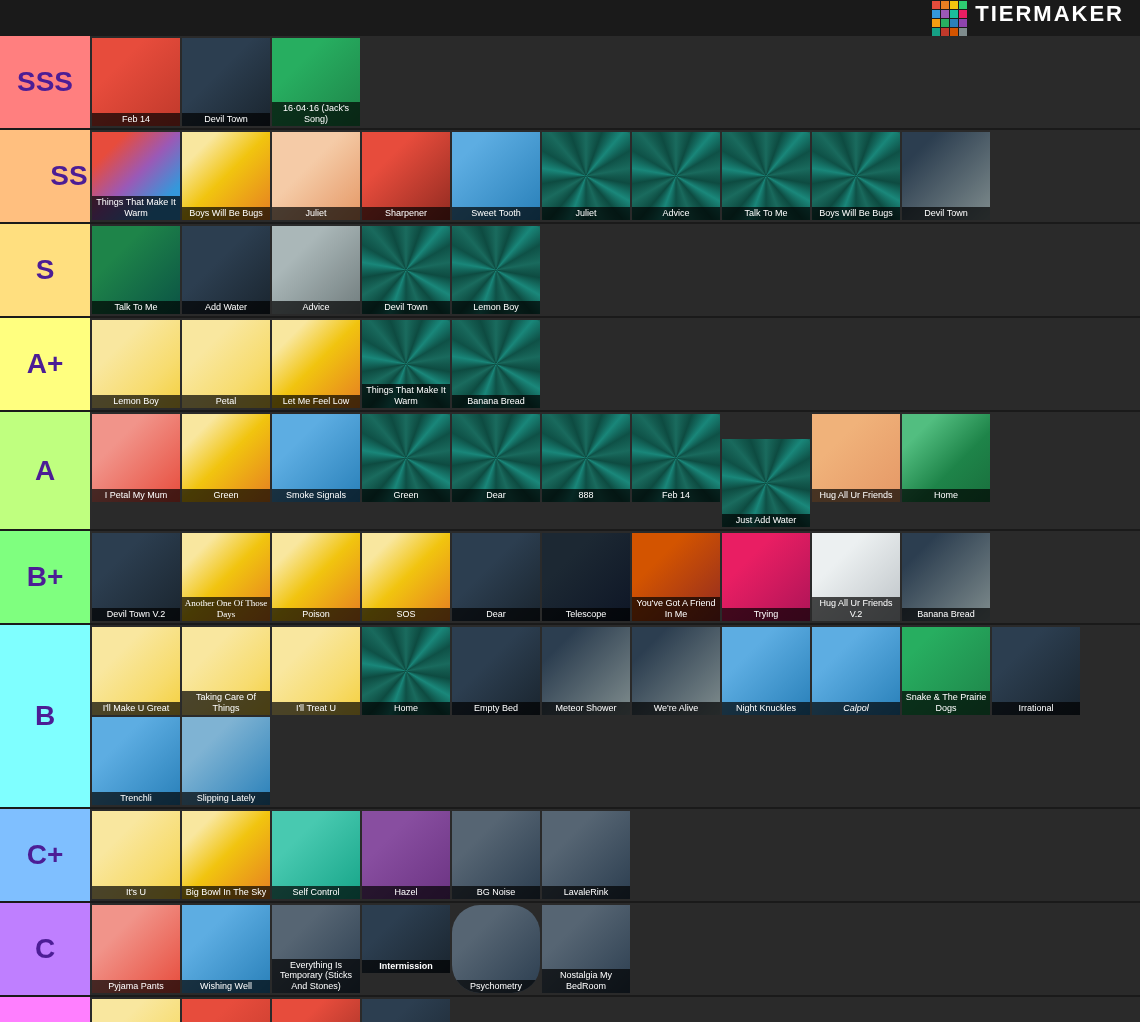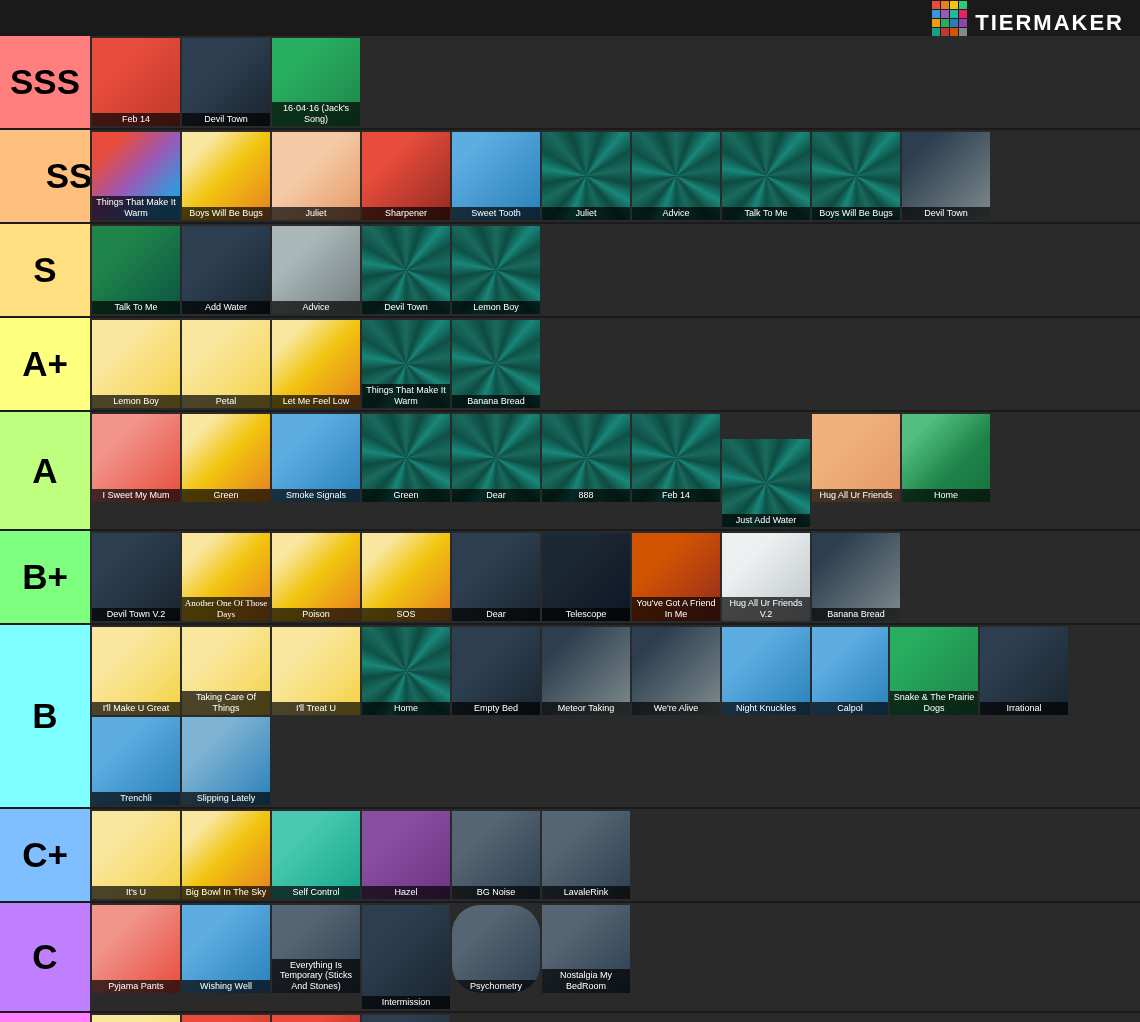--- a/index.html
+++ b/index.html
@@ -15,21 +15,21 @@
       background: #1a1a1a;
       display: flex;
       justify-content: flex-end;
       align-items: center;
       padding: 8px 16px;
       height: 36px;
     }
 
     .tiermaker-logo {
       display: flex;
-      align-items: flex-end;
+      align-items: flex-start;
       gap: 8px;
     }
 
     .logo-grid {
       display: grid;
       grid-template-columns: repeat(4, 8px);
       grid-template-rows: repeat(4, 8px);
       gap: 1px;
     }
 
@@ -52,23 +52,23 @@
       min-height: 90px;
       border-bottom: 2px solid #1a1a1a;
     }
 
     .tier-label {
       width: 90px;
       min-width: 90px;
       display: flex;
       align-items: center;
       justify-content: center;
-      font-size: 35px;
+      font-size: 28px;
       font-weight: bold;
-      color: #000000;
+      color: #4c1d95;
       flex-shrink: 0;
     }
 
     .tier-items {
       display: flex;
       flex-wrap: wrap;
       flex: 1;
       align-items: flex-start;
       padding: 2px;
       gap: 2px;
@@ -218,21 +218,21 @@
         <div class="tier-item" style="background: conic-gradient(#1a6b5e 0deg, #0d4a40 30deg, #1a8b7e 60deg, #0d4a40 90deg, #1a6b5e 120deg, #0d4a40 150deg, #1a8b7e 180deg, #0d4a40 210deg, #1a6b5e 240deg, #0d4a40 270deg, #1a8b7e 300deg, #0d4a40 330deg, #1a6b5e 360deg);width:88px;height:88px;position:relative;flex-shrink:0;overflow:hidden;">
           <div style="position:absolute;inset:0;background:conic-gradient(#1a6b5e 0deg, #0d4a40 20deg, #1a8b7e 40deg, #0d4a40 60deg, #1a6b5e 80deg, #0d4a40 100deg, #1a8b7e 120deg, #0d4a40 140deg, #1a6b5e 160deg, #0d4a40 180deg, #1a8b7e 200deg, #0d4a40 220deg, #1a6b5e 240deg, #0d4a40 260deg, #1a8b7e 280deg, #0d4a40 300deg, #1a6b5e 320deg, #0d4a40 340deg, #1a6b5e 360deg);border-radius:4px;opacity:0.9;"></div>
           <div class="label">Banana Bread</div>
         </div>
       </div>
     </div>
     <div class="tier-row">
       <div class="tier-label" style="background: rgb(191, 255, 127);">A</div>
       <div class="tier-items">
         <div class="tier-item" style="background: linear-gradient(135deg, #f1948a 30%, #e74c3c 100%);width:88px;height:88px;position:relative;flex-shrink:0;overflow:hidden;">
-          <div class="label">I Sweet My Mum</div>
+          <div class="label">I Petal My Mum</div>
         </div>
         <div class="tier-item" style="background: linear-gradient(135deg, #f9e79f 20%, #f1c40f 50%, #e67e22 100%);width:88px;height:88px;position:relative;flex-shrink:0;overflow:hidden;">
           <div class="label">Green</div>
         </div>
         <div class="tier-item" style="background: linear-gradient(135deg, #5dade2 30%, #2980b9 100%);width:88px;height:88px;position:relative;flex-shrink:0;overflow:hidden;">
           <div class="label">Smoke Signals</div>
         </div>
         <div class="tier-item" style="background: conic-gradient(#1a6b5e 0deg, #0d4a40 30deg, #1a8b7e 60deg, #0d4a40 90deg, #1a6b5e 120deg, #0d4a40 150deg, #1a8b7e 180deg, #0d4a40 210deg, #1a6b5e 240deg, #0d4a40 270deg, #1a8b7e 300deg, #0d4a40 330deg, #1a6b5e 360deg);width:88px;height:88px;position:relative;flex-shrink:0;overflow:hidden;">
           <div style="position:absolute;inset:0;background:conic-gradient(#1a6b5e 0deg, #0d4a40 20deg, #1a8b7e 40deg, #0d4a40 60deg, #1a6b5e 80deg, #0d4a40 100deg, #1a8b7e 120deg, #0d4a40 140deg, #1a6b5e 160deg, #0d4a40 180deg, #1a8b7e 200deg, #0d4a40 220deg, #1a6b5e 240deg, #0d4a40 260deg, #1a8b7e 280deg, #0d4a40 300deg, #1a6b5e 320deg, #0d4a40 340deg, #1a6b5e 360deg);border-radius:4px;opacity:0.9;"></div>
           <div class="label">Green</div>
@@ -278,20 +278,23 @@
         </div>
         <div class="tier-item" style="background: linear-gradient(135deg, #2c3e50 40%, #1a252f 100%);width:88px;height:88px;position:relative;flex-shrink:0;overflow:hidden;">
           <div class="label">Dear</div>
         </div>
         <div class="tier-item" style="background: linear-gradient(135deg, #1c2833 30%, #0e1626 100%);width:88px;height:88px;position:relative;flex-shrink:0;overflow:hidden;">
           <div class="label">Telescope</div>
         </div>
         <div class="tier-item" style="background: linear-gradient(135deg, #d35400 30%, #922b21 100%);width:88px;height:88px;position:relative;flex-shrink:0;overflow:hidden;">
           <div class="label">You've Got A Friend In Me</div>
         </div>
+        <div class="tier-item" style="background: linear-gradient(135deg, #e91e63 30%, #ad1457 100%);width:88px;height:88px;position:relative;flex-shrink:0;overflow:hidden;">
+          <div class="label">Trying</div>
+        </div>
         <div class="tier-item" style="background: linear-gradient(135deg, #ecf0f1 30%, #bdc3c7 100%);width:88px;height:88px;position:relative;flex-shrink:0;overflow:hidden;">
           <div class="label">Hug All Ur Friends V.2</div>
         </div>
         <div class="tier-item" style="background: linear-gradient(135deg, #2c3e50 20%, #7f8c8d 100%);width:88px;height:88px;position:relative;flex-shrink:0;overflow:hidden;">
           <div class="label">Banana Bread</div>
         </div>
       </div>
     </div>
     <div class="tier-row">
       <div class="tier-label" style="background: rgb(127, 255, 255);">B</div>
@@ -306,29 +309,29 @@
           <div class="label">I'll Treat U</div>
         </div>
         <div class="tier-item" style="background: conic-gradient(#1a6b5e 0deg, #0d4a40 30deg, #1a8b7e 60deg, #0d4a40 90deg, #1a6b5e 120deg, #0d4a40 150deg, #1a8b7e 180deg, #0d4a40 210deg, #1a6b5e 240deg, #0d4a40 270deg, #1a8b7e 300deg, #0d4a40 330deg, #1a6b5e 360deg);width:88px;height:88px;position:relative;flex-shrink:0;overflow:hidden;">
           <div style="position:absolute;inset:0;background:conic-gradient(#1a6b5e 0deg, #0d4a40 20deg, #1a8b7e 40deg, #0d4a40 60deg, #1a6b5e 80deg, #0d4a40 100deg, #1a8b7e 120deg, #0d4a40 140deg, #1a6b5e 160deg, #0d4a40 180deg, #1a8b7e 200deg, #0d4a40 220deg, #1a6b5e 240deg, #0d4a40 260deg, #1a8b7e 280deg, #0d4a40 300deg, #1a6b5e 320deg, #0d4a40 340deg, #1a6b5e 360deg);border-radius:4px;opacity:0.9;"></div>
           <div class="label">Home</div>
         </div>
         <div class="tier-item" style="background: linear-gradient(135deg, #2c3e50 40%, #1a252f 100%);width:88px;height:88px;position:relative;flex-shrink:0;overflow:hidden;">
           <div class="label">Empty Bed</div>
         </div>
         <div class="tier-item" style="background: linear-gradient(135deg, #2c3e50 20%, #7f8c8d 100%);width:88px;height:88px;position:relative;flex-shrink:0;overflow:hidden;">
-          <div class="label">Meteor Taking</div>
+          <div class="label">Meteor Shower</div>
         </div>
         <div class="tier-item" style="background: linear-gradient(135deg, #2c3e50 20%, #7f8c8d 100%);width:88px;height:88px;position:relative;flex-shrink:0;overflow:hidden;">
           <div class="label">We're Alive</div>
         </div>
         <div class="tier-item" style="background: linear-gradient(135deg, #5dade2 30%, #2980b9 100%);width:88px;height:88px;position:relative;flex-shrink:0;overflow:hidden;">
           <div class="label">Night Knuckles</div>
         </div>
-        <div class="tier-item" style="background: linear-gradient(135deg, #5dade2 30%, #2980b9 100%);width:76px;height:88px;position:relative;flex-shrink:0;overflow:hidden;">
+        <div class="tier-item" style="background: linear-gradient(135deg, #5dade2 30%, #2980b9 100%);width:88px;height:88px;position:relative;flex-shrink:0;overflow:hidden;font-style:italic;">
           <div class="label">Calpol</div>
         </div>
         <div class="tier-item" style="background: linear-gradient(135deg, #27ae60 20%, #1e8449 100%);width:88px;height:88px;position:relative;flex-shrink:0;overflow:hidden;">
           <div class="label">Snake &amp; The Prairie Dogs</div>
         </div>
         <div class="tier-item" style="background: linear-gradient(135deg, #2c3e50 30%, #1a252f 100%);width:88px;height:88px;position:relative;flex-shrink:0;overflow:hidden;">
           <div class="label">Irrational</div>
         </div>
         <div class="tier-item" style="background: linear-gradient(135deg, #5dade2 30%, #2980b9 100%);width:88px;height:88px;position:relative;flex-shrink:0;overflow:hidden;">
           <div class="label">Trenchli</div>
@@ -366,21 +369,21 @@
       <div class="tier-items">
         <div class="tier-item" style="background: linear-gradient(135deg, #f1948a 30%, #e74c3c 100%);width:88px;height:88px;position:relative;flex-shrink:0;overflow:hidden;">
           <div class="label">Pyjama Pants</div>
         </div>
         <div class="tier-item" style="background: linear-gradient(135deg, #5dade2 30%, #2980b9 100%);width:88px;height:88px;position:relative;flex-shrink:0;overflow:hidden;">
           <div class="label">Wishing Well</div>
         </div>
         <div class="tier-item" style="background: linear-gradient(135deg, #566573 30%, #2c3e50 100%);width:88px;height:88px;position:relative;flex-shrink:0;overflow:hidden;">
           <div class="label">Everything Is Temporary (Sticks And Stones)</div>
         </div>
-        <div class="tier-item" style="background: linear-gradient(135deg, #2c3e50 30%, #1a252f 100%);width:88px;height:104px;position:relative;flex-shrink:0;overflow:hidden;">
+        <div class="tier-item" style="background: linear-gradient(135deg, #2c3e50 30%, #1a252f 100%);width:88px;height:68px;position:relative;flex-shrink:0;overflow:hidden;font-weight:bold;">
           <div class="label">Intermission</div>
         </div>
         <div class="tier-item" style="background: linear-gradient(135deg, #566573 30%, #2c3e50 100%);width:88px;height:88px;position:relative;flex-shrink:0;overflow:hidden;border-radius:28px;">
           <div class="label">Psychometry</div>
         </div>
         <div class="tier-item" style="background: linear-gradient(135deg, #566573 30%, #2c3e50 100%);width:88px;height:88px;position:relative;flex-shrink:0;overflow:hidden;">
           <div class="label">Nostalgia My BedRoom</div>
         </div>
       </div>
     </div>

